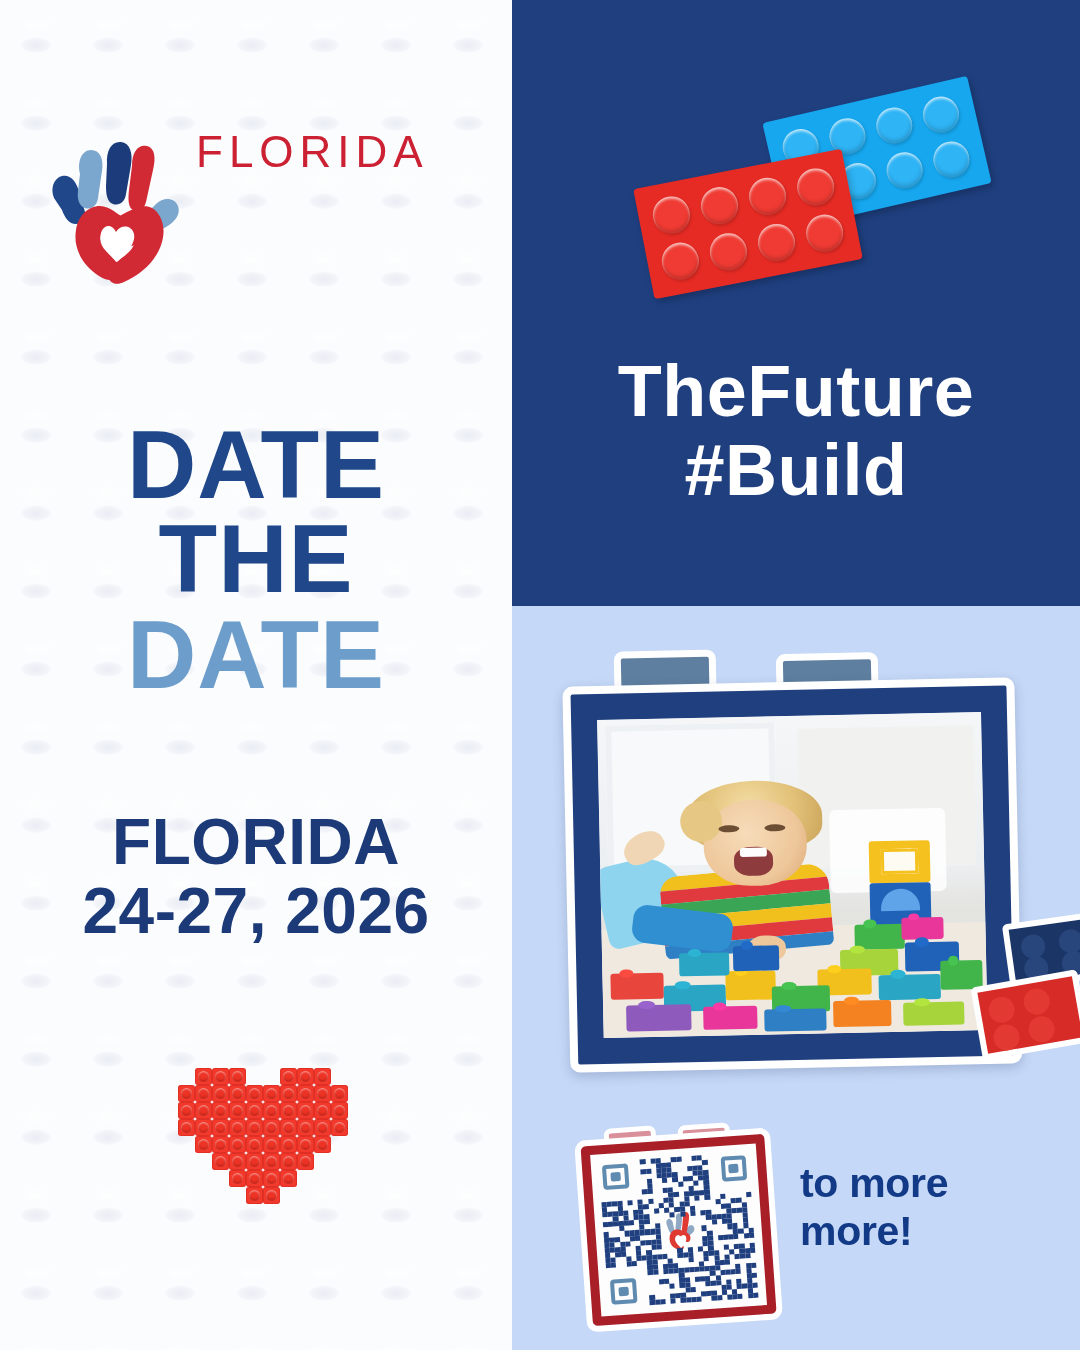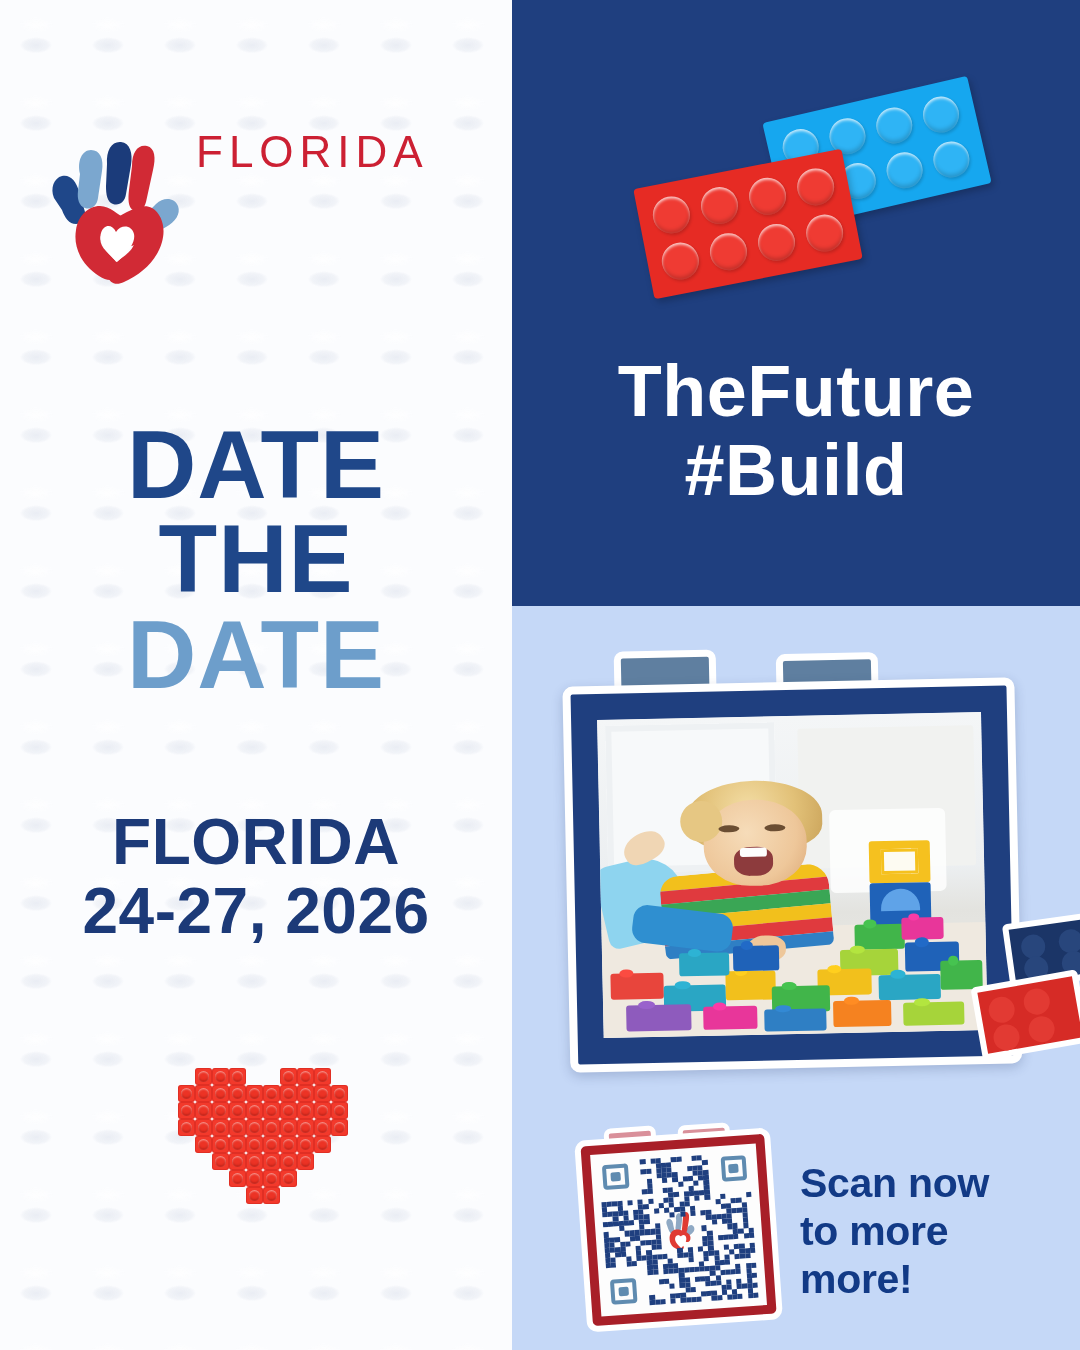--- a/index.html
+++ b/index.html
@@ -718,18 +718,17 @@
           <div class="qm" style="left: 79.3103%; top: 96.5517%; width: 3.44828%; height: 3.44828%;"></div>
           <div class="qm" style="left: 82.7586%; top: 96.5517%; width: 3.44828%; height: 3.44828%;"></div>
           <div class="qm" style="left: 86.2069%; top: 96.5517%; width: 3.44828%; height: 3.44828%;"></div>
           <div class="qm" style="left: 93.1034%; top: 96.5517%; width: 3.44828%; height: 3.44828%;"></div>
           <div class="qm" style="left: 96.5517%; top: 96.5517%; width: 3.44828%; height: 3.44828%;"></div>
         </div>
     </div>
   </div>
 
   <div class="scan-text">
-    <span>Scan now</span>
     <span>to more</span>
     <span>more!</span>
   </div>
 
 </div>
 
 </body></html>

